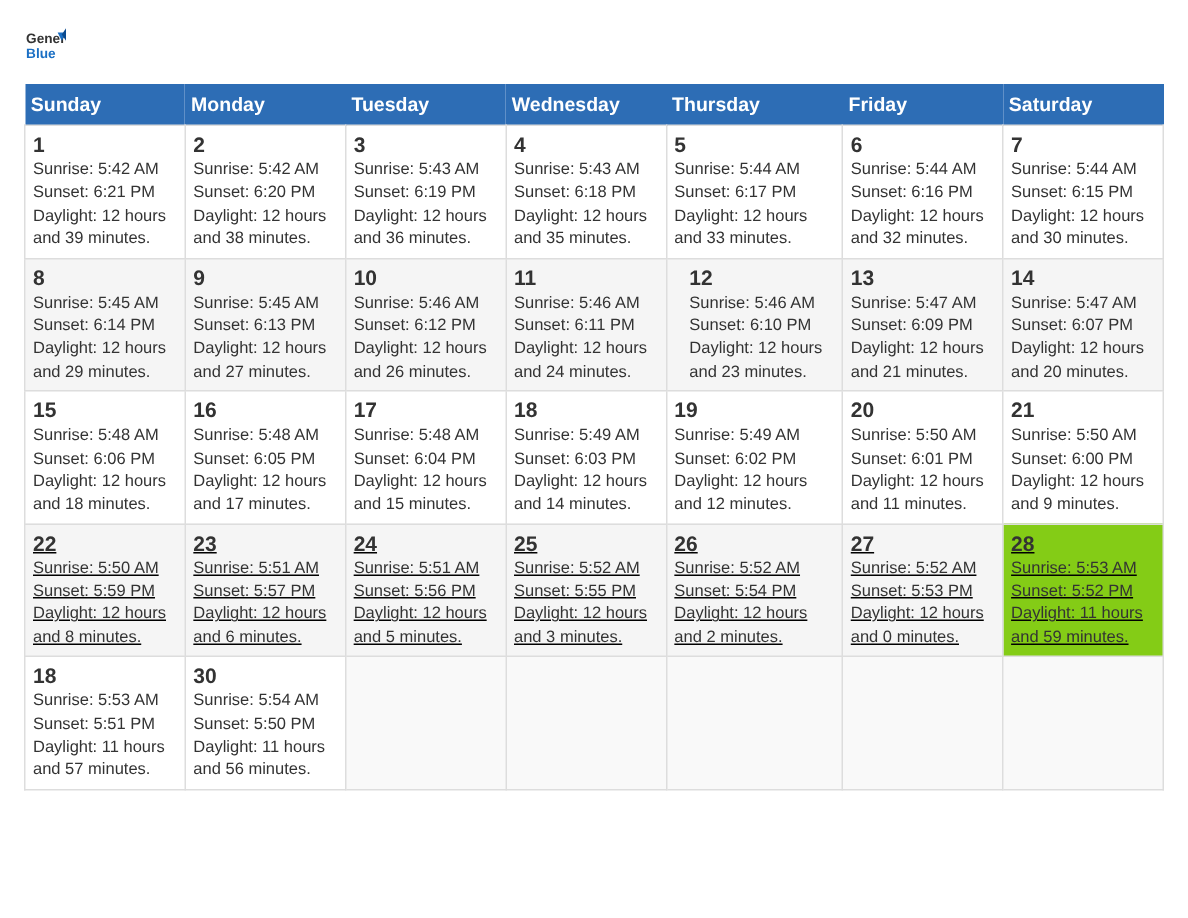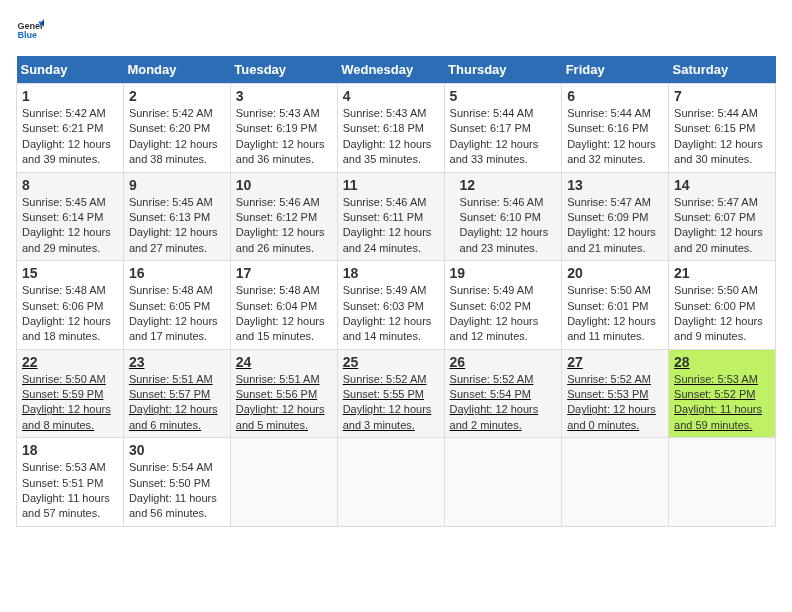--- a/index.html
+++ b/index.html
@@ -295,21 +295,21 @@
 Daylight: 12 hours
 and 2 minutes.</div>
         </td>
         <td style="background: rgb(245, 245, 245);">
           <span class="day-num">27</span>
           <div class="day-info" style="white-space: pre-line;">Sunrise: 5:52 AM
 Sunset: 5:53 PM
 Daylight: 12 hours
 and 0 minutes.</div>
         </td>
-        <td style="background: #bef264;">
+        <td style="background: #84cc16;">
           <span class="day-num">28</span>
           <div class="day-info" style="white-space: pre-line;">Sunrise: 5:53 AM
 Sunset: 5:52 PM
 Daylight: 11 hours
 and 59 minutes.</div>
         </td>
       </tr>
       <tr>
         <td>
           <span class="day-num">18</span>

